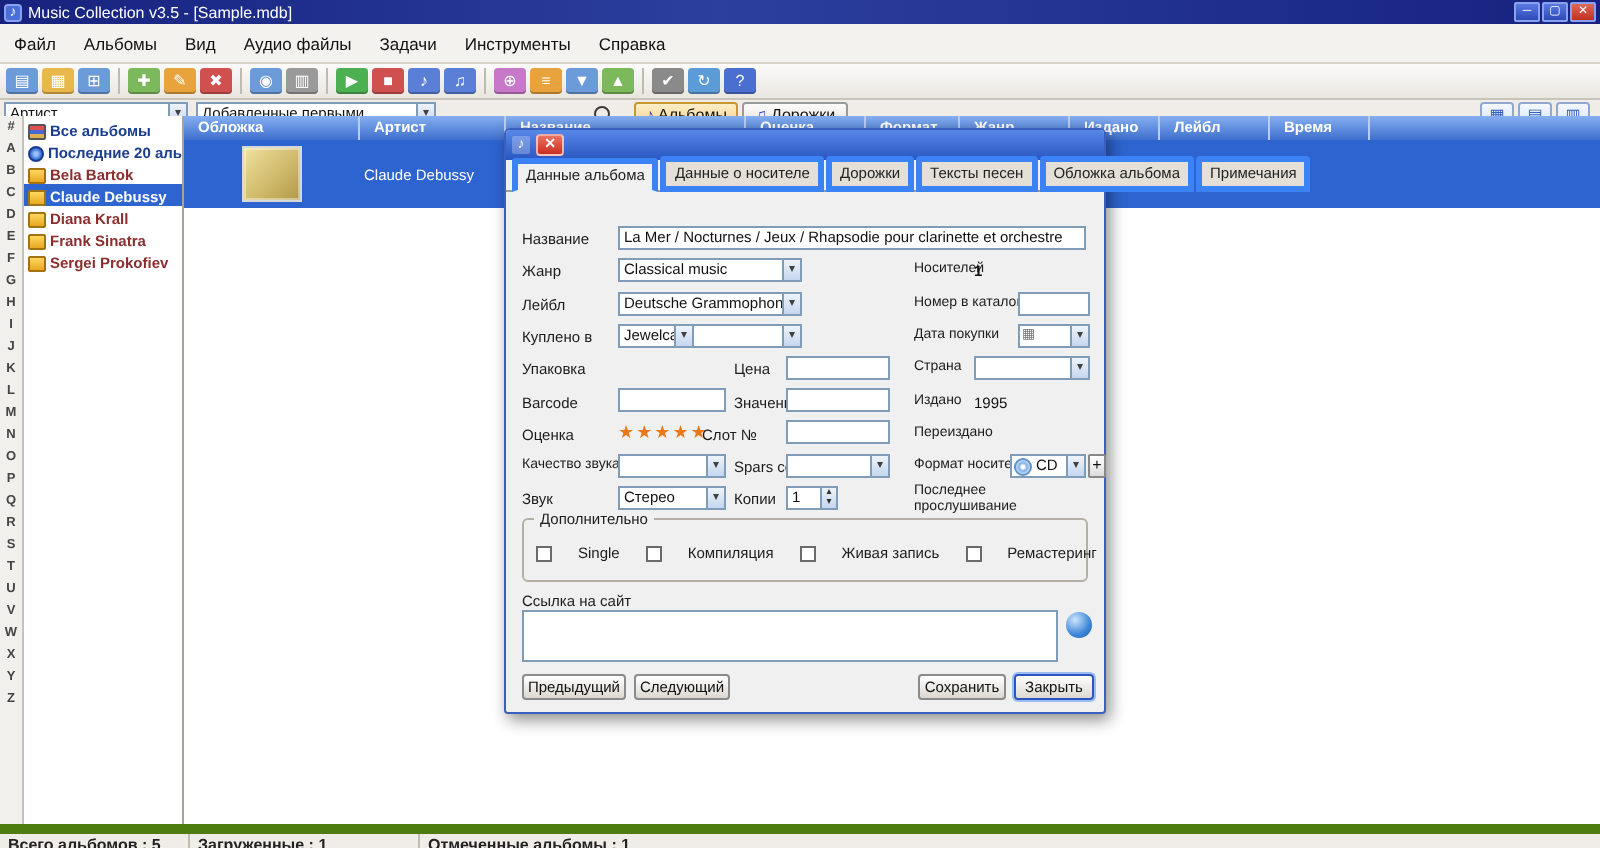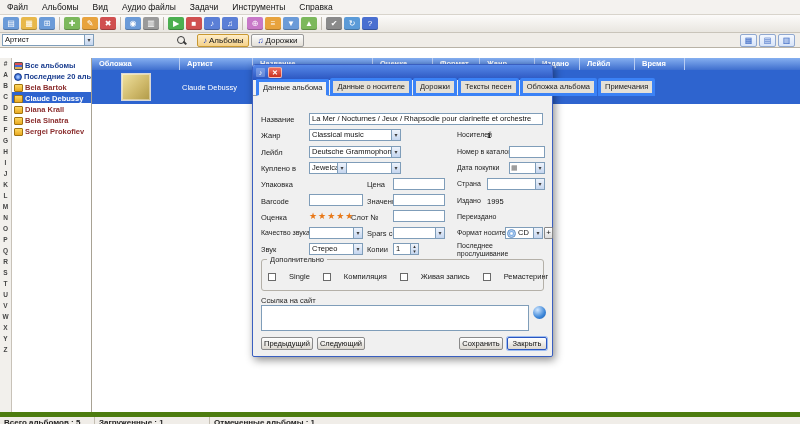--- a/index.html
+++ b/index.html
@@ -8,21 +8,21 @@
   .win { position:absolute; inset:0; background:#fff; }
 
   
   .titlebar { height:12px; background:linear-gradient(90deg,#16227e,#2c3f9e 45%,#16227e); display:flex; align-items:center; padding:0 2px; color:#fff; }
   .app-ico { width:9px; height:9px; flex:none; background:#4a6fd8; border:1px solid #8aa0f0; border-radius:2px; font-size:7px; line-height:7px; text-align:center; margin-right:3px; color:#fff; }
   .title-text { font-size:8px; flex:1; white-space:nowrap; overflow:hidden; }
   .wbtn { display:inline-block; width:13px; height:10px; margin-left:1px; background:linear-gradient(#5a7ae0,#2c4ab8); border:1px solid #8aa0f0; border-radius:1px; color:#fff; font-size:6px; line-height:8px; text-align:center; }
   .wbtn.close { background:linear-gradient(#e06858,#c03020); }
 
   
-  .menubar { height:15px; background:#f4f2ef; border-bottom:1px solid #d8d4cc; display:flex; align-items:center; }
+  .menubar { height:20px; background:#f4f2ef; border-bottom:1px solid #d8d4cc; display:flex; align-items:center; }
   .menu-item { font-size:8.5px; padding:0 7px; color:#111; }
 
   
   .toolbar { height:18px; background:linear-gradient(#fcfbfa,#e9e6e0); border-bottom:1px solid #c9c4ba; display:flex; align-items:center; padding-left:2px; }
   .tb-icon { width:16px; height:13px; flex:none; border-radius:2px; color:#fff; font-size:8px; line-height:13px; text-align:center; margin:0 1px; box-shadow:inset 0 -1px rgba(0,0,0,.25); }
   .tb-sep { width:1px; height:13px; background:#c0bbb0; margin:0 3px; flex:none; }
 
   
   .filterbar { height:15px; background:#f0ede8; border-bottom:1px solid #b8b2a6; display:flex; align-items:center; padding:0 2px; }
   .combo { background:#fff; border:1px solid #7f9db9; height:12px; display:flex; align-items:stretch; }
@@ -106,20 +106,27 @@
   .statusbar { position:absolute; left:0; right:0; top:412px; height:24px; background:#f0ede8; border-top:5px solid #4d7c0f; display:flex;font-weight:bold; }
   .seg { border-right:1px solid #c4beb2; font-size:8px; line-height:11px; padding:0 4px; color:#222; white-space:nowrap; overflow:hidden; flex:none; }
   .seg.fill { flex:1; border-right:none; }
   .bottomstrip { position:absolute; left:0; right:0; top:424px; height:6px; background:#fff; }
 </style>
 </head>
 <body>
 
 <div class="win">
 
+  <div class="titlebar">
+    <span class="app-ico">♪</span>
+    <span class="title-text">Music Collection v3.5 - [Sample.mdb]</span>
+    <span class="wbtn">─</span>
+    <span class="wbtn">▢</span>
+    <span class="wbtn close">✕</span>
+  </div>
 
   <div class="menubar">
       <span class="menu-item">Файл</span>
       <span class="menu-item">Альбомы</span>
       <span class="menu-item">Вид</span>
       <span class="menu-item">Аудио файлы</span>
       <span class="menu-item">Задачи</span>
       <span class="menu-item">Инструменты</span>
       <span class="menu-item">Справка</span>
     </div>
@@ -147,20 +154,24 @@
       <span class="tb-icon" style="background: rgb(124, 184, 92);">▲</span>
       <span class="tb-sep"></span>
       <span class="tb-icon" style="background: rgb(138, 138, 138);">✔</span>
       <span class="tb-icon" style="background: rgb(91, 155, 216);">↻</span>
       <span class="tb-icon" style="background: rgb(74, 111, 208);">?</span>
     </div>
 
   <div class="filterbar">
     <div class="combo fb-field">
       <span class="cval">Артист</span>
+      <span class="carw">▾</span>
+    </div>
+    <div class="combo fb-sort">
+      <span class="cval">Добавленные первыми</span>
       <span class="carw">▾</span>
     </div>
     <span class="mag"></span>
     <span class="toggle on">
       <span class="note">♪</span>
       <span>Альбомы</span>
     </span>
     <span class="toggle">
       <span class="note">♫</span>
       <span>Дорожки</span>
@@ -218,21 +229,21 @@
         <div class="side-item c-maroon sel">
           <span class="side-ico folder"></span>
           <span class="side-txt">Claude Debussy</span>
         </div>
         <div class="side-item c-maroon">
           <span class="side-ico folder"></span>
           <span class="side-txt">Diana Krall</span>
         </div>
         <div class="side-item c-maroon">
           <span class="side-ico folder"></span>
-          <span class="side-txt">Bela Sinatra</span>
+          <span class="side-txt">Frank Sinatra</span>
         </div>
         <div class="side-item c-maroon">
           <span class="side-ico folder"></span>
           <span class="side-txt">Sergei Prokofiev</span>
         </div>
       </div>
     <div class="main">
       <div class="thead">
           <div class="th" style="width: 88px;">Обложка</div>
           <div class="th" style="width: 73px;">Артист</div>

